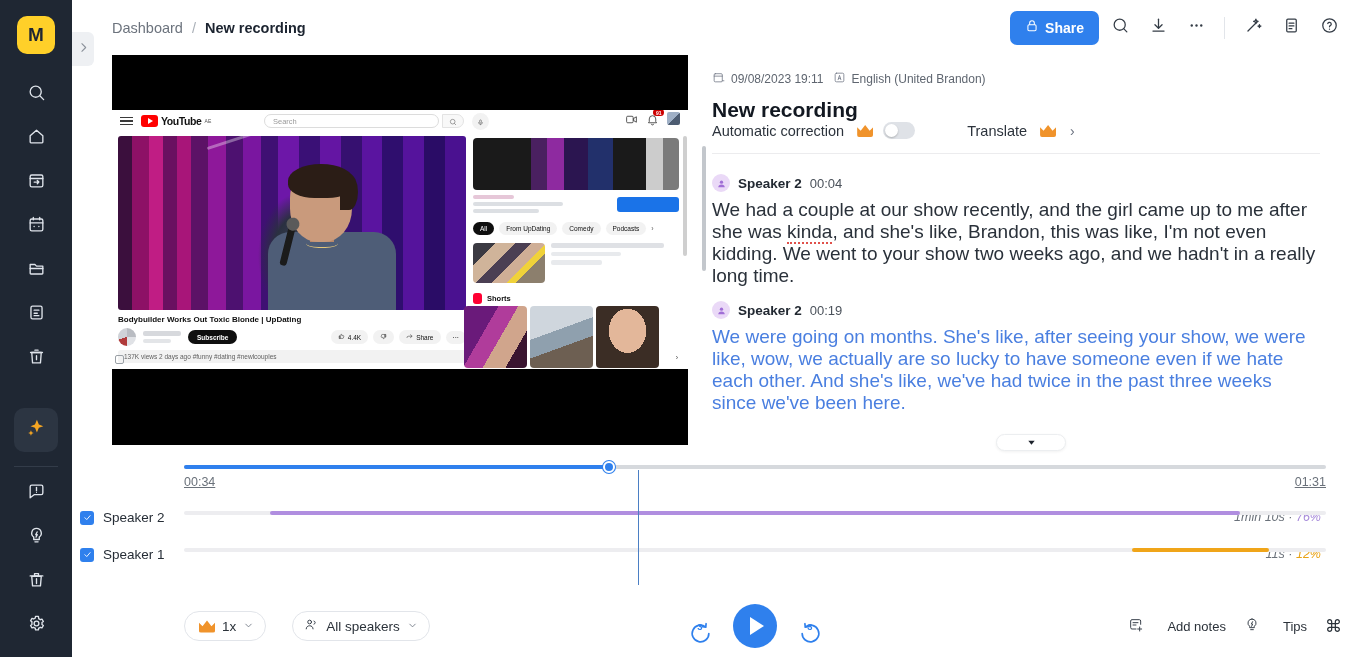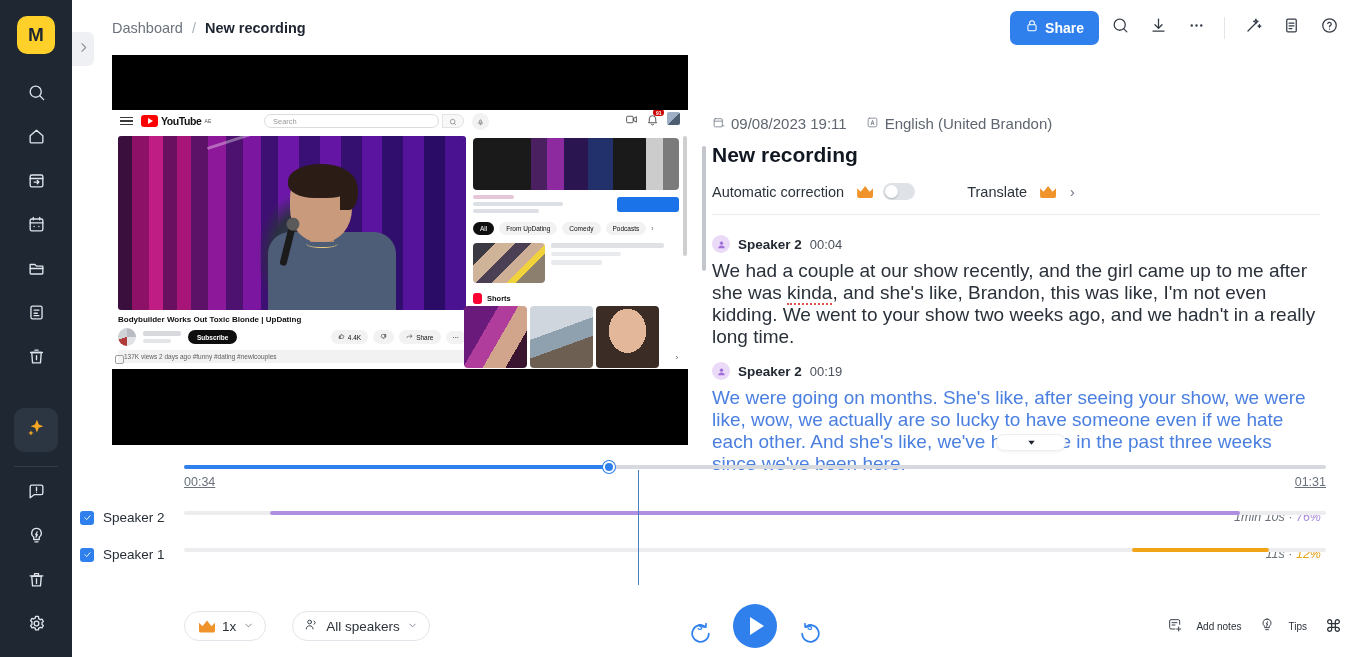--- a/index.html
+++ b/index.html
@@ -199,25 +199,25 @@
 
   
   .tr-pane {
     flex: 1 1 auto; position: relative; background:#fff;
     padding-left: 16px; padding-right: 28px;
     height: 400px;
   }
   .tr-scrolltrack { position:absolute; left:6px; top:3px; bottom:40px; width:4px; }
   .tr-scrollthumb { position:absolute; left:0; top:88px; width:4px; height:125px; background:#c3c7cc; border-radius:3px; cursor:pointer;}
   .tr-head { padding-top: 16px; border-bottom:1px solid #ececee; padding-bottom: 14px; margin-right: 18px;}
-  .tr-metarow { display:flex; align-items:center; gap:19px; font-size:15px; color:#5f6670;margin-top:44px; }
+  .tr-metarow { display:flex; align-items:center; gap:9px; font-size:12px; color:#5f6670; }
   .tr-metaitem { display:flex; align-items:center; gap:6px; cursor:pointer; }
   .tr-metaitem svg { width:13px; height:13px; stroke:#6b7280; fill:none; stroke-width:1.4; stroke-linecap:round; stroke-linejoin:round;}
   .tr-title { font-size: 21px; color:#121821; font-weight:bold; margin-top:11px; }
-  .tr-ctrls { display:flex; align-items:center; margin-top:16px; gap: 10px; }
+  .tr-ctrls { display:flex; align-items:center; gap: 10px; }
   .tr-ctrl-lbl { font-size:14.5px; color:#2c333c; }
   .crown {
     display:inline-block; width:16px; height:13px; position:relative; vertical-align:-2px; margin-left:3px;
   }
   .crown:before {
     content:""; position:absolute; left:0; top:0; width:16px; height:13px;
     background:#f0932b;
     clip-path: polygon(0% 100%, 0% 25%, 22% 52%, 50% 8%, 78% 52%, 100% 25%, 100% 100%);
     border-radius:2px;
   }
@@ -284,21 +284,21 @@
   }
   .pb-pill svg.ico { width:15px; height:15px; stroke:#3a424c; fill:none; stroke-width:1.6; stroke-linecap:round; stroke-linejoin:round;}
   .pb-caret { width:11px; height:11px; stroke:#6b7280; fill:none; stroke-width:1.8; stroke-linecap:round; stroke-linejoin:round;}
   .pb-center { position:absolute; left:50%; transform:translateX(-50%); display:flex; align-items:center; gap:20px;}
   .skip { width:26px; height:26px; position:relative; cursor:pointer; display:flex;align-items:center;justify-content:center;}
   .skip svg { width:25px; height:25px; stroke:#2f80ed; fill:none; stroke-width:1.6; stroke-linecap:round;}
   .skip span { position:absolute; font-size:9.5px; color:#2f80ed; font-weight:bold; left:0; right:0; text-align:center; top:8px;}
   .play-btn { width:44px;height:44px;border-radius:50%;background:#2f80ed; display:flex;align-items:center;justify-content:center;cursor:pointer;}
   .play-btn:after { content:""; border-left:14px solid #fff; border-top:9px solid transparent; border-bottom:9px solid transparent; margin-left:4px;}
   .pb-right { margin-left:auto; display:flex; align-items:center; gap:18px; }
-  .pb-act { display:flex; align-items:center; gap:13px; font-size:10px; color:#2b323a; cursor:pointer;}
+  .pb-act { display:flex; align-items:center; gap:23px; font-size:13px; color:#2b323a; cursor:pointer;}
   .pb-act svg { width:16px;height:16px; stroke:#3a424c; fill:none; stroke-width:1.5; stroke-linecap:round; stroke-linejoin:round;}
   .pb-cmd { font-size:17px; color:#2b323a; cursor:pointer; }
 </style>
 </head>
 <body>
 
 <div id="app">
 
   <div class="rail">
     <div class="logo">M</div>

